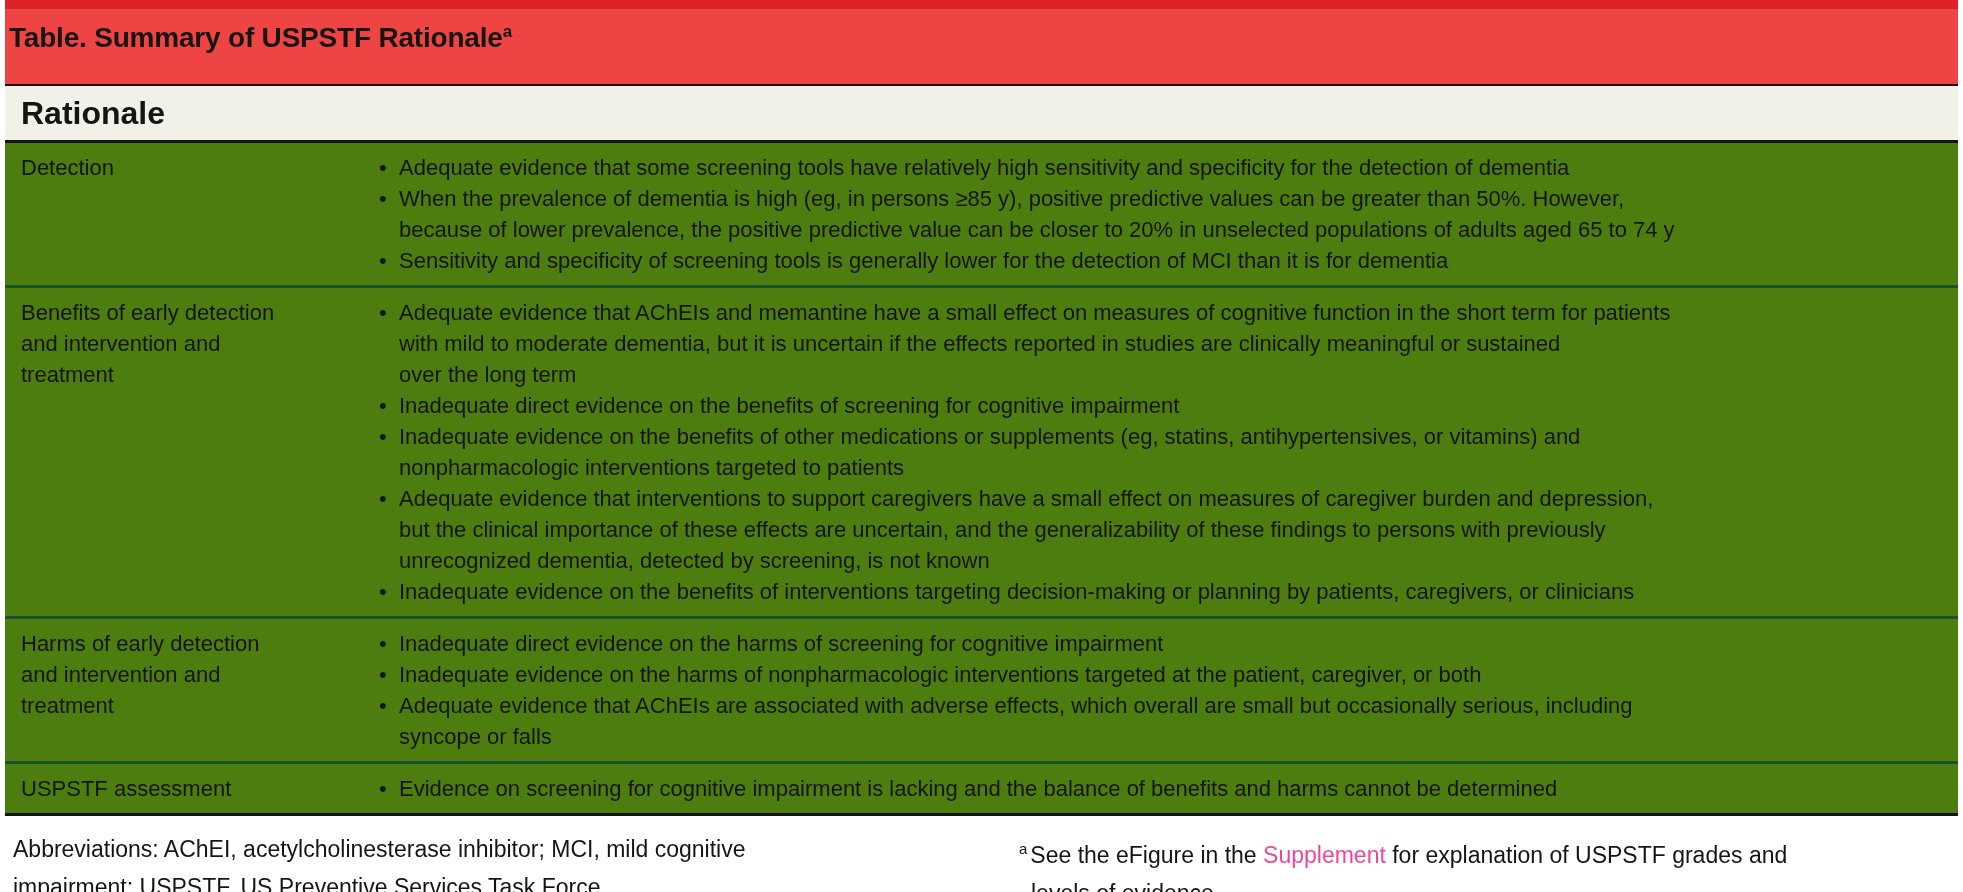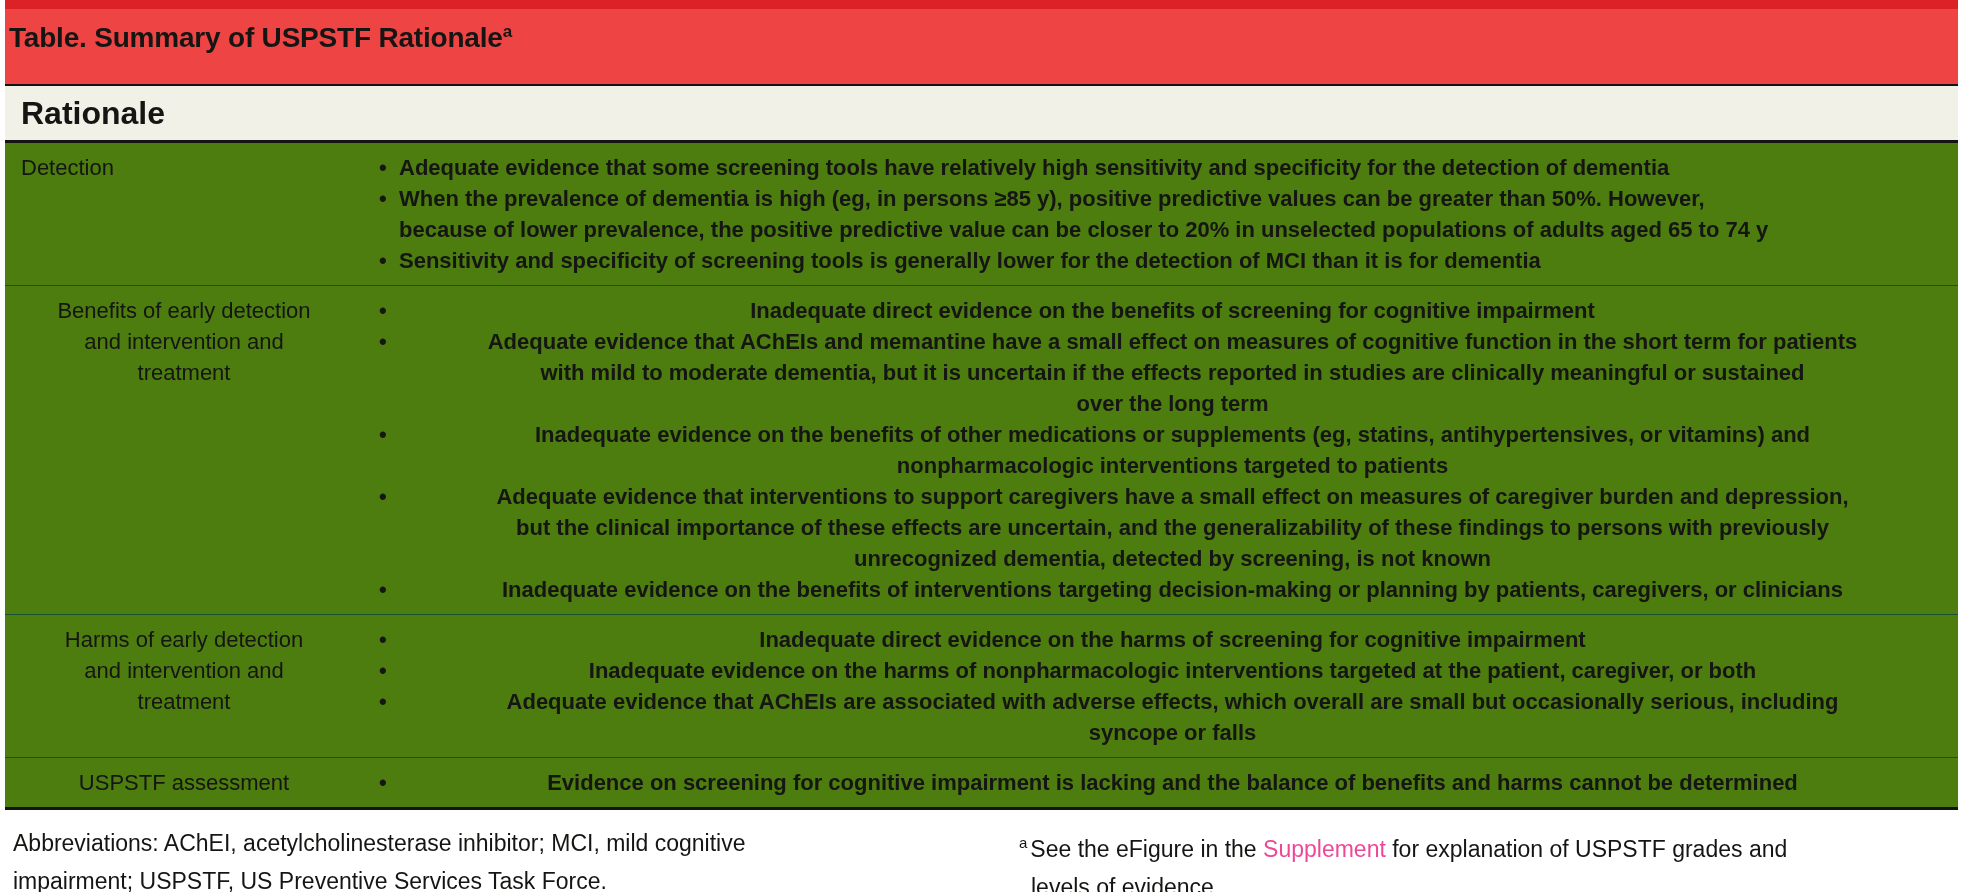--- a/index.html
+++ b/index.html
@@ -43,37 +43,36 @@
   .thead .cell {
     font-size: 32px;
     font-weight: bold;
     padding: 9px 10px 8px 16px;
   }
   .trow {
     display: grid;
     grid-template-columns: 356px 1fr;
     background: #4d7c0f;
   }
-  .trow + .trow { border-top: 1px solid #14532d; text-align: center; }
+  .trow + .trow { border-top: 3px solid #14532d; }
   .cell-rationale {
     font-size: 22px;
     line-height: 31px;
     padding: 9px 14px 9px 16px;
     white-space: pre-line;
   }
   .cell-assessment {
     padding: 9px 12px 9px 16px;
   }
   .bullet {
     position: relative;
     font-size: 22px;
     line-height: 31px;
     padding-left: 22px;
     white-space: pre-line;
-    font-weight: bold;
   }
   .bullet::before {
     content: "\2022";
     position: absolute;
     left: 2px;
     top: 0;
   }
   .footer {
     display: grid;
     grid-template-columns: 992px 1fr;
@@ -127,24 +126,24 @@
 because of lower prevalence, the positive predictive value can be closer to 20% in unselected populations of adults aged 65 to 74 y</div>
         <div class="bullet">Sensitivity and specificity of screening tools is generally lower for the detection of MCI than it is for dementia</div>
       </div>
     </div>
 
     <div class="trow">
       <div class="cell-rationale">Benefits of early detection
 and intervention and
 treatment</div>
       <div class="cell-assessment">
-        <div class="bullet">Inadequate direct evidence on the benefits of screening for cognitive impairment</div>
         <div class="bullet">Adequate evidence that AChEIs and memantine have a small effect on measures of cognitive function in the short term for patients
 with mild to moderate dementia, but it is uncertain if the effects reported in studies are clinically meaningful or sustained
 over the long term</div>
+        <div class="bullet">Inadequate direct evidence on the benefits of screening for cognitive impairment</div>
         <div class="bullet">Inadequate evidence on the benefits of other medications or supplements (eg, statins, antihypertensives, or vitamins) and
 nonpharmacologic interventions targeted to patients</div>
         <div class="bullet">Adequate evidence that interventions to support caregivers have a small effect on measures of caregiver burden and depression,
 but the clinical importance of these effects are uncertain, and the generalizability of these findings to persons with previously
 unrecognized dementia, detected by screening, is not known</div>
         <div class="bullet">Inadequate evidence on the benefits of interventions targeting decision-making or planning by patients, caregivers, or clinicians</div>
       </div>
     </div>
 
     <div class="trow">

